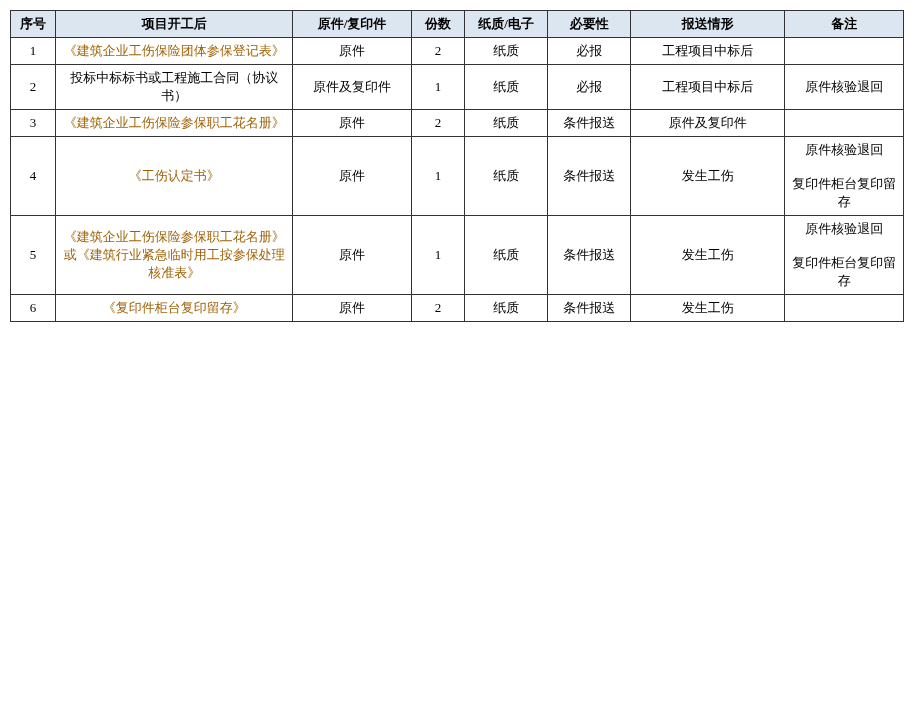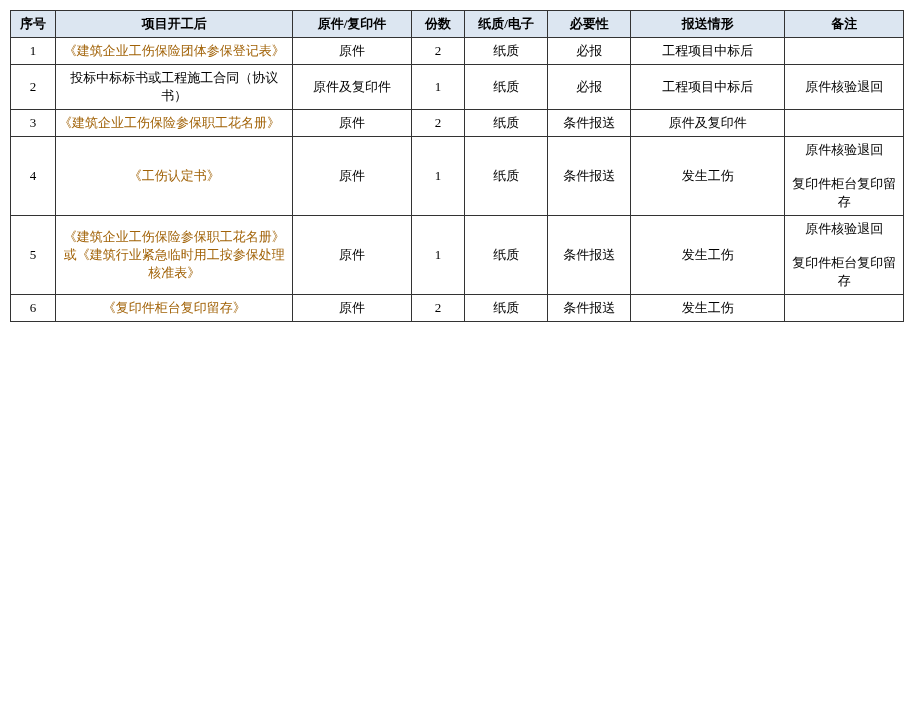--- a/index.html
+++ b/index.html
@@ -94,21 +94,21 @@
           <td style="">投标中标标书或工程施工合同（协议书）</td>
           <td>原件及复印件</td>
           <td>1</td>
           <td>纸质</td>
           <td>必报</td>
           <td>工程项目中标后</td>
           <td style="white-space: pre-wrap;">原件核验退回</td>
         </tr>
         <tr>
           <td>3</td>
-          <td style="text-align: left;"><span class="link-text">《建筑企业工伤保险参保职工花名册》</span></td>
+          <td style="text-align: center;"><span class="link-text">《建筑企业工伤保险参保职工花名册》</span></td>
           <td>原件</td>
           <td>2</td>
           <td>纸质</td>
           <td>条件报送</td>
           <td>原件及复印件</td>
           <td style="white-space: pre-wrap;"></td>
         </tr>
         <tr>
           <td>4</td>
           <td style="text-align: center; font-family: Liberation Mono, monospace;"><span class="link-text">《工伤认定书》</span></td>

